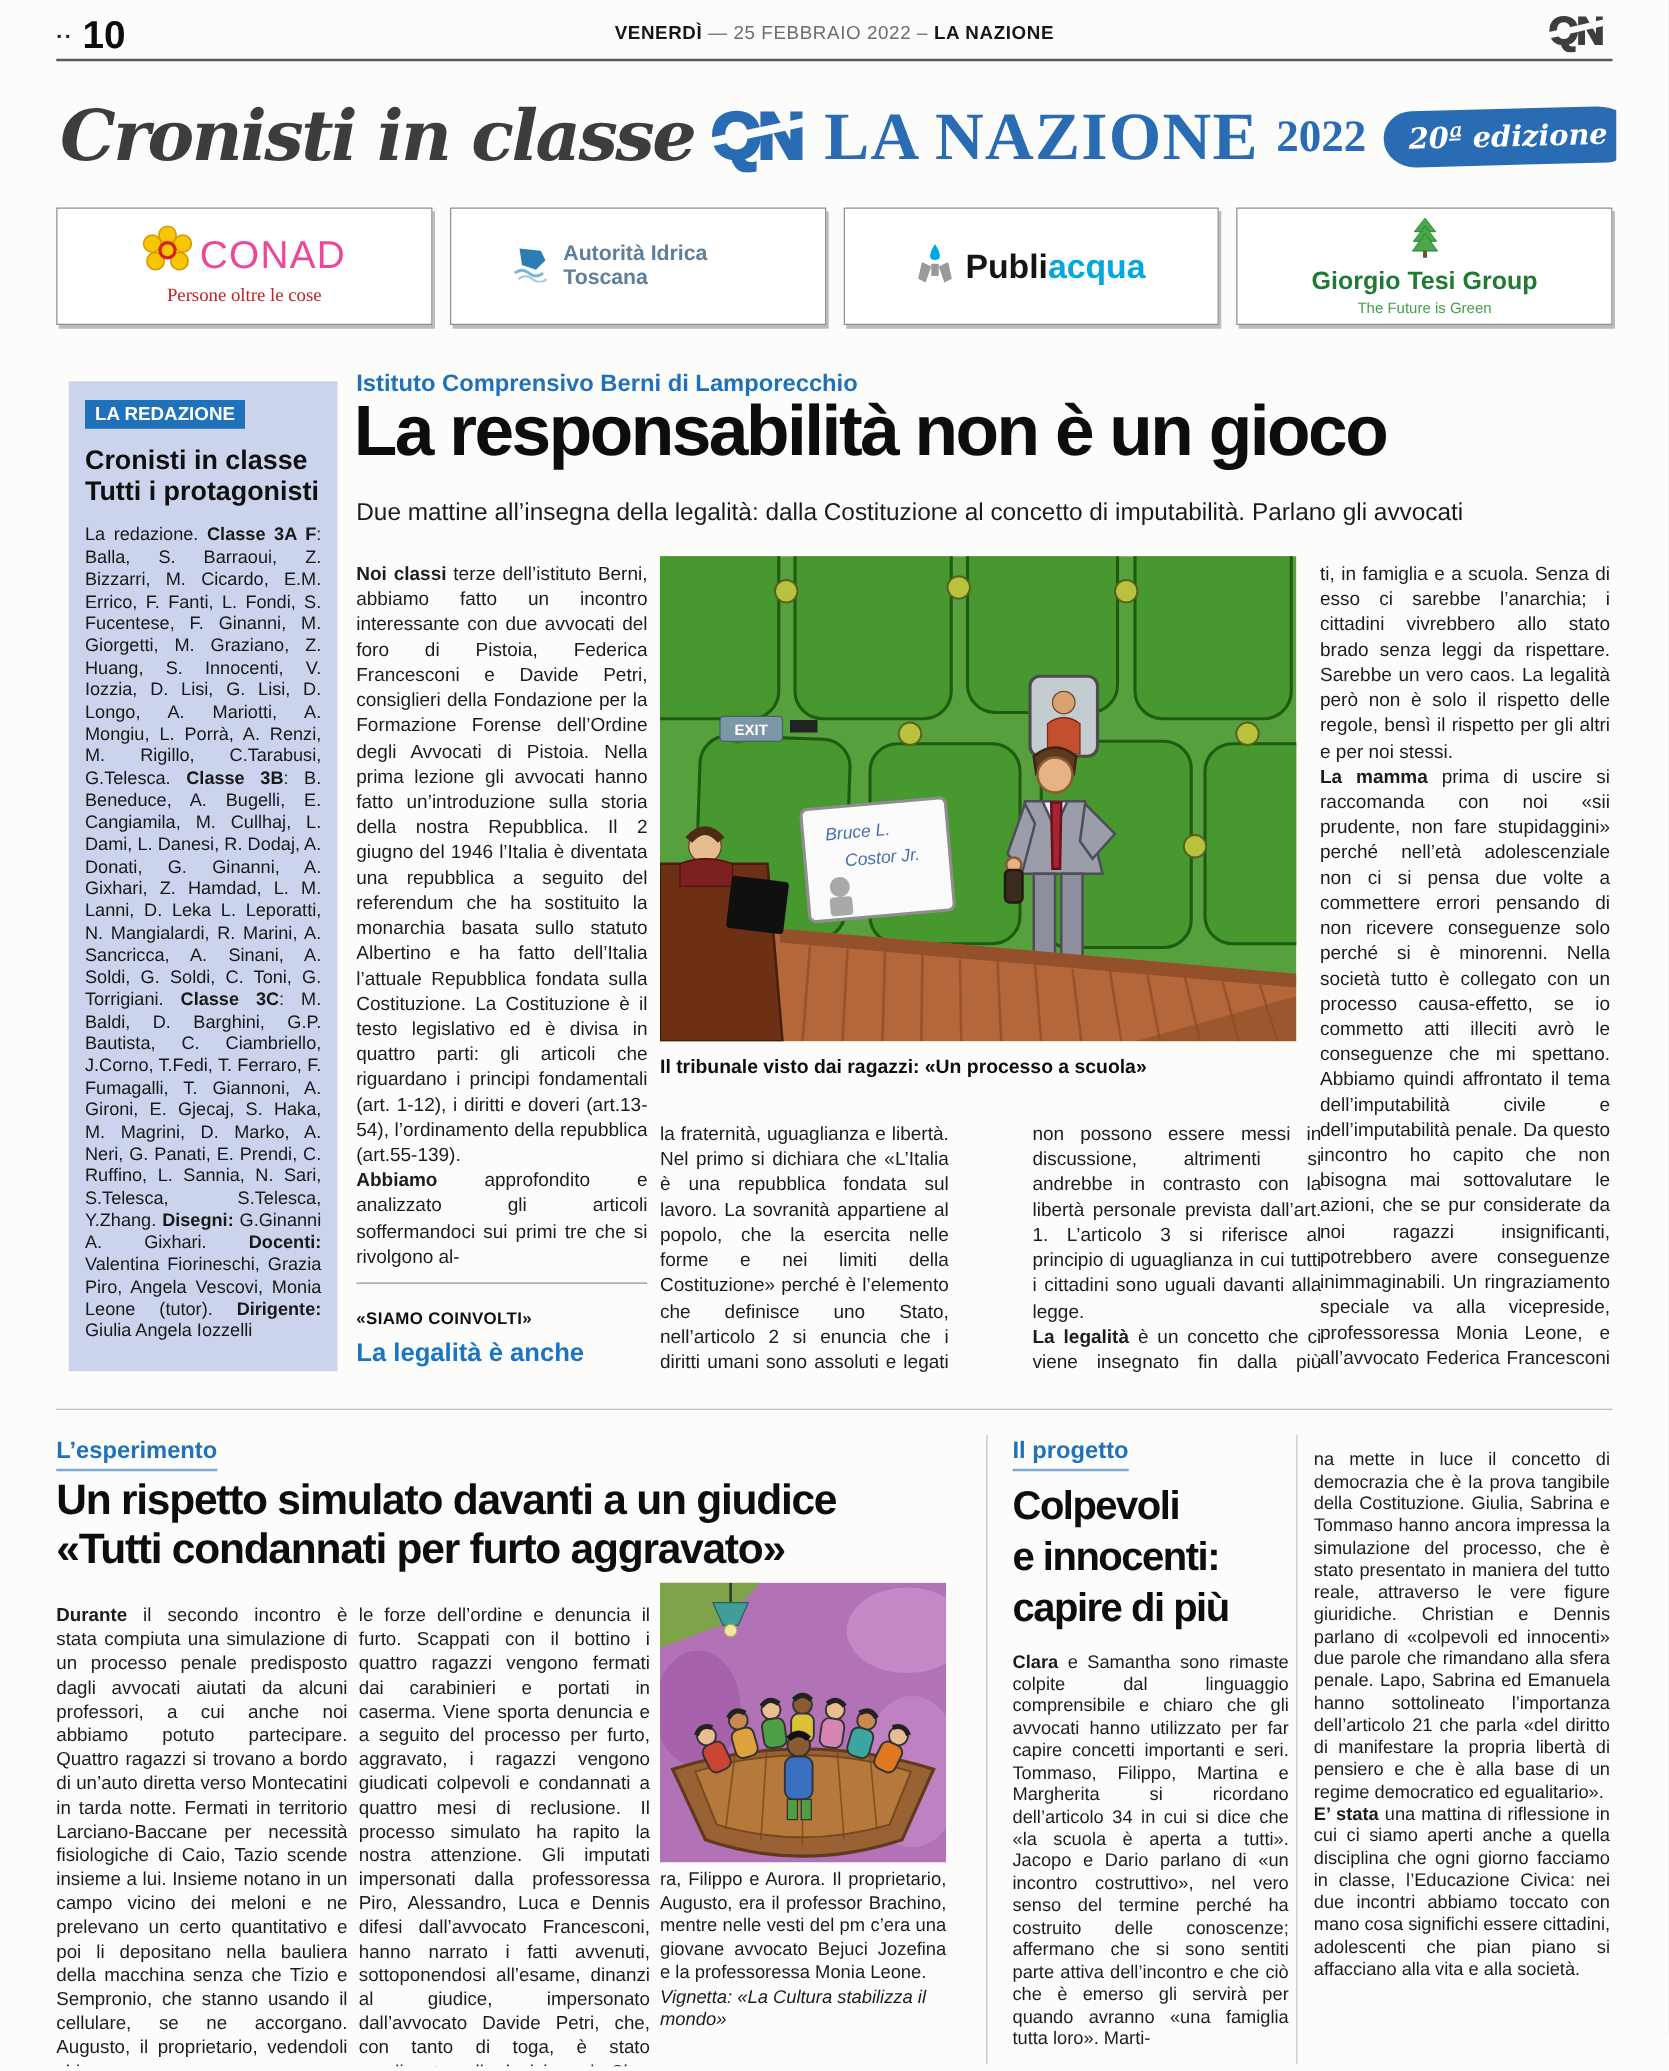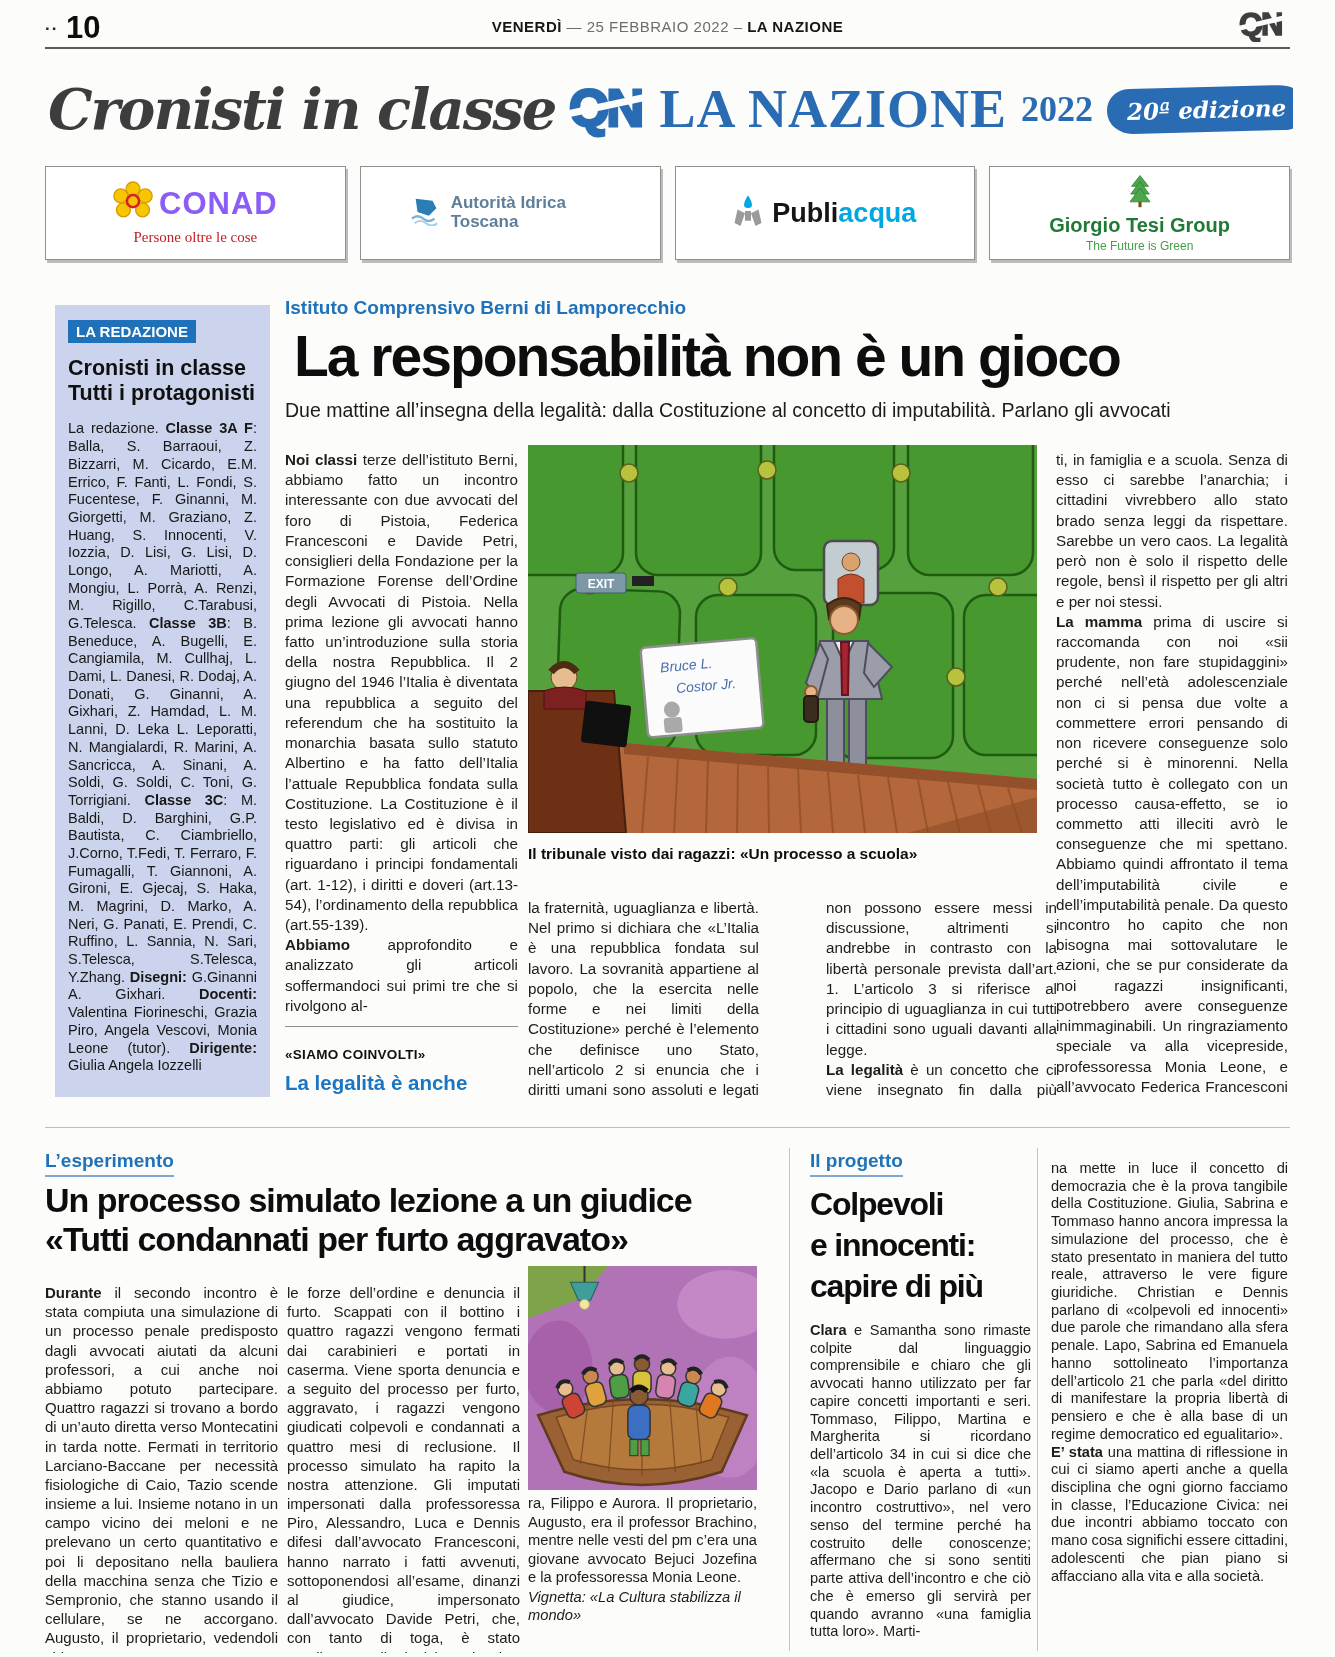--- a/index.html
+++ b/index.html
@@ -23,21 +23,21 @@
   .year{font-family:"Liberation Serif",serif;font-weight:bold;font-size:36px;color:#2a6cb3;}
   .badge{background:#2a6cb3;color:#fff;font-family:"DejaVu Serif",serif;font-style:italic;font-weight:bold;
          font-size:23px;padding:9px 20px;border-radius:30px 38px 26px 34px / 28px 26px 34px 30px;
          transform:rotate(-1.5deg);white-space:nowrap;}
   
   .sponsors{left:45px;top:166px;width:1245px;height:94px;display:flex;gap:14px;}
   .sponsor{flex:1;background:#fff;border:1px solid #8f8f8f;box-shadow:2px 3px 0 rgba(110,110,110,.45);
            display:flex;align-items:center;justify-content:center;gap:9px;overflow:hidden;}
   .conad-block{display:flex;flex-direction:column;align-items:center;}
   .conad-row{display:flex;align-items:center;gap:6px;}
-  .conad-name{font-size:31px;font-weight:bold;color:#8b5cf6;letter-spacing:1px;}
+  .conad-name{font-size:31px;font-weight:normal;color:#ec4899;letter-spacing:1px;}
   .conad-tag{font-family:"Liberation Serif",serif;font-size:15px;color:#c32026;margin-top:2px;}
   .ait-name{font-size:17px;font-weight:bold;color:#5d7f9c;max-width:160px;line-height:1.1;}
   .publi-name{font-size:27px;font-weight:bold;}
   .publi-name .blk{color:#151515;}  .publi-name .cy{color:#00a7e1;}
   .tesi-block{display:flex;flex-direction:column;align-items:center;gap:2px;}
   .tesi-name{font-size:20px;font-weight:bold;color:#1f7a33;}
   .tesi-tag{font-size:12px;color:#43a047;}
   .inter-block{display:flex;flex-direction:column;align-items:flex-start;}
   .inter-name{font-family:"Liberation Serif",serif;font-style:italic;font-weight:bold;font-size:30px;color:#3f5fa7;line-height:.9;}
   .inter-tag{font-size:11px;font-weight:bold;color:#3f5fa7;letter-spacing:.4px;}
@@ -180,21 +180,21 @@
   <aside class="abs sidebar">
     <span class="chip">LA REDAZIONE</span>
     <div class="sb-title">
       <div>Cronisti in classe</div>
       <div>Tutti i protagonisti</div>
     </div>
     <div class="sb-body"><span>La redazione. </span><span style="font-weight: bold;">Classe 3A F</span><span>: Balla, S. Barraoui, Z. Bizzarri, M. Cicardo, E.M. Errico, F. Fanti, L. Fondi, S. Fucentese, F. Ginanni, M. Giorgetti, M. Graziano, Z. Huang, S. Innocenti, V. Iozzia, D. Lisi, G. Lisi, D. Longo, A. Mariotti, A. Mongiu, L. Porrà, A. Renzi, M. Rigillo, C.Tarabusi, G.Telesca. </span><span style="font-weight: bold;">Classe 3B</span><span>: B. Beneduce, A. Bugelli, E. Cangiamila, M. Cullhaj, L. Dami, L. Danesi, R. Dodaj, A. Donati, G. Ginanni, A. Gixhari, Z. Hamdad, L. M. Lanni, D. Leka L. Leporatti, N. Mangialardi, R. Marini, A. Sancricca, A. Sinani, A. Soldi, G. Soldi, C. Toni, G. Torrigiani. </span><span style="font-weight: bold;">Classe 3C</span><span>: M. Baldi, D. Barghini, G.P. Bautista, C. Ciambriello, J.Corno, T.Fedi, T. Ferraro, F. Fumagalli, T. Giannoni, A. Gironi, E. Gjecaj, S. Haka, M. Magrini, D. Marko, A. Neri, G. Panati, E. Prendi, C. Ruffino, L. Sannia, N. Sari, S.Telesca, S.Telesca, Y.Zhang. </span><span style="font-weight: bold;">Disegni:</span><span> G.Ginanni A. Gixhari. </span><span style="font-weight: bold;">Docenti:</span><span> Valentina Fiorineschi, Grazia Piro, Angela Vescovi, Monia Leone (tutor). </span><span style="font-weight: bold;">Dirigente:</span><span> Giulia Angela Iozzelli</span></div>
   </aside>
 
   <div class="abs kicker kicker-main">Istituto Comprensivo Berni di Lamporecchio</div>
-  <h1 class="abs headline" style="margin:11px">La responsabilità non è un gioco</h1>
+  <h1 class="abs headline" style="margin:0">La responsabilità non è un gioco</h1>
   <div class="abs subhead">Due mattine all’insegna della legalità: dalla Costituzione al concetto di imputabilità. Parlano gli avvocati</div>
 
   <div class="abs col c1">
     <p><span style="font-weight: bold;">Noi classi</span><span> terze dell’istituto Berni, abbiamo fatto un incontro interessante con due avvocati del foro di Pistoia, Federica Francesconi e Davide Petri, consiglieri della Fondazione per la Formazione Forense dell’Ordine degli Avvocati di Pistoia. Nella prima lezione gli avvocati hanno fatto un’introduzione sulla storia della nostra Repubblica. Il 2 giugno del 1946 l’Italia è diventata una repubblica a seguito del referendum che ha sostituito la monarchia basata sullo statuto Albertino e ha fatto dell’Italia l’attuale Repubblica fondata sulla Costituzione. La Costituzione è il testo legislativo ed è divisa in quattro parti: gli articoli che riguardano i principi fondamentali (art. 1-12), i diritti e doveri (art.13-54), l’ordinamento della repubblica (art.55-139).</span></p>
     <p><span style="font-weight: bold;">Abbiamo</span><span> approfondito e analizzato gli articoli soffermandoci sui primi tre che si rivolgono al-</span></p>
     <div class="quote">
       <div class="quote-label">«SIAMO COINVOLTI»</div>
       <div class="quote-line">La legalità è anche</div>
 
     </div>
@@ -289,21 +289,21 @@
     <p>ti, in famiglia e a scuola. Senza di esso ci sarebbe l’anarchia; i cittadini vivrebbero allo stato brado senza leggi da rispettare. Sarebbe un vero caos. La legalità però non è solo il rispetto delle regole, bensì il rispetto per gli altri e per noi stessi.</p>
     <p><span style="font-weight: bold;">La mamma</span><span> prima di uscire si raccomanda con noi «sii prudente, non fare stupidaggini» perché nell’età adolescenziale non ci si pensa due volte a commettere errori pensando di non ricevere conseguenze solo perché si è minorenni. Nella società tutto è collegato con un processo causa-effetto, se io commetto atti illeciti avrò le conseguenze che mi spettano. Abbiamo quindi affrontato il tema dell’imputabilità civile e dell’imputabilità penale. Da questo incontro ho capito che non bisogna mai sottovalutare le azioni, che se pur considerate da noi ragazzi insignificanti, potrebbero avere conseguenze inimmaginabili. Un ringraziamento speciale va alla vicepreside, professoressa Monia Leone, e all’avvocato Federica Francesconi che ci hanno dato la possibilità di poter partecipare ad un così importante progetto.</span></p>
   </div>
 
   <div class="abs divider"></div>
   <div class="abs vrule vr1"></div>
   <div class="abs vrule vr2"></div>
 
   <div class="abs kicker kicker-exp"><span class="kicker-underline">L’esperimento</span></div>
   <div class="abs exp-headline">
-    <div>Un processo simulato lezione a un giudice</div>
+    <div>Un rispetto simulato davanti a un giudice</div>
     <div>«Tutti condannati per furto aggravato»</div>
   </div>
   <div class="abs col e1">
     <p><span style="font-weight: bold;">Durante</span><span> il secondo incontro è stata compiuta una simulazione di un processo penale predisposto dagli avvocati aiutati da alcuni professori, a cui anche noi abbiamo potuto partecipare. Quattro ragazzi si trovano a bordo di un’auto diretta verso Montecatini in tarda notte. Fermati in territorio Larciano-Baccane per necessità fisiologiche di Caio, Tazio scende insieme a lui. Insieme notano in un campo vicino dei meloni e ne prelevano un certo quantitativo e poi li depositano nella bauliera della macchina senza che Tizio e Sempronio, che stanno usando il cellulare, se ne accorgano. Augusto, il proprietario, vedendoli chiama</span></p>
   </div>
   <div class="abs col e2">
     <p>le forze dell’ordine e denuncia il furto. Scappati con il bottino i quattro ragazzi vengono fermati dai carabinieri e portati in caserma. Viene sporta denuncia e a seguito del processo per furto, aggravato, i ragazzi vengono giudicati colpevoli e condannati a quattro mesi di reclusione. Il processo simulato ha rapito la nostra attenzione. Gli imputati impersonati dalla professoressa Piro, Alessandro, Luca e Dennis difesi dall’avvocato Francesconi, hanno narrato i fatti avvenuti, sottoponendosi all’esame, dinanzi al giudice, impersonato dall’avvocato Davide Petri, che, con tanto di toga, è stato coadiuvato nella decisione da Cla-</p>
   </div>
   <div class="abs e3">
     <div>

